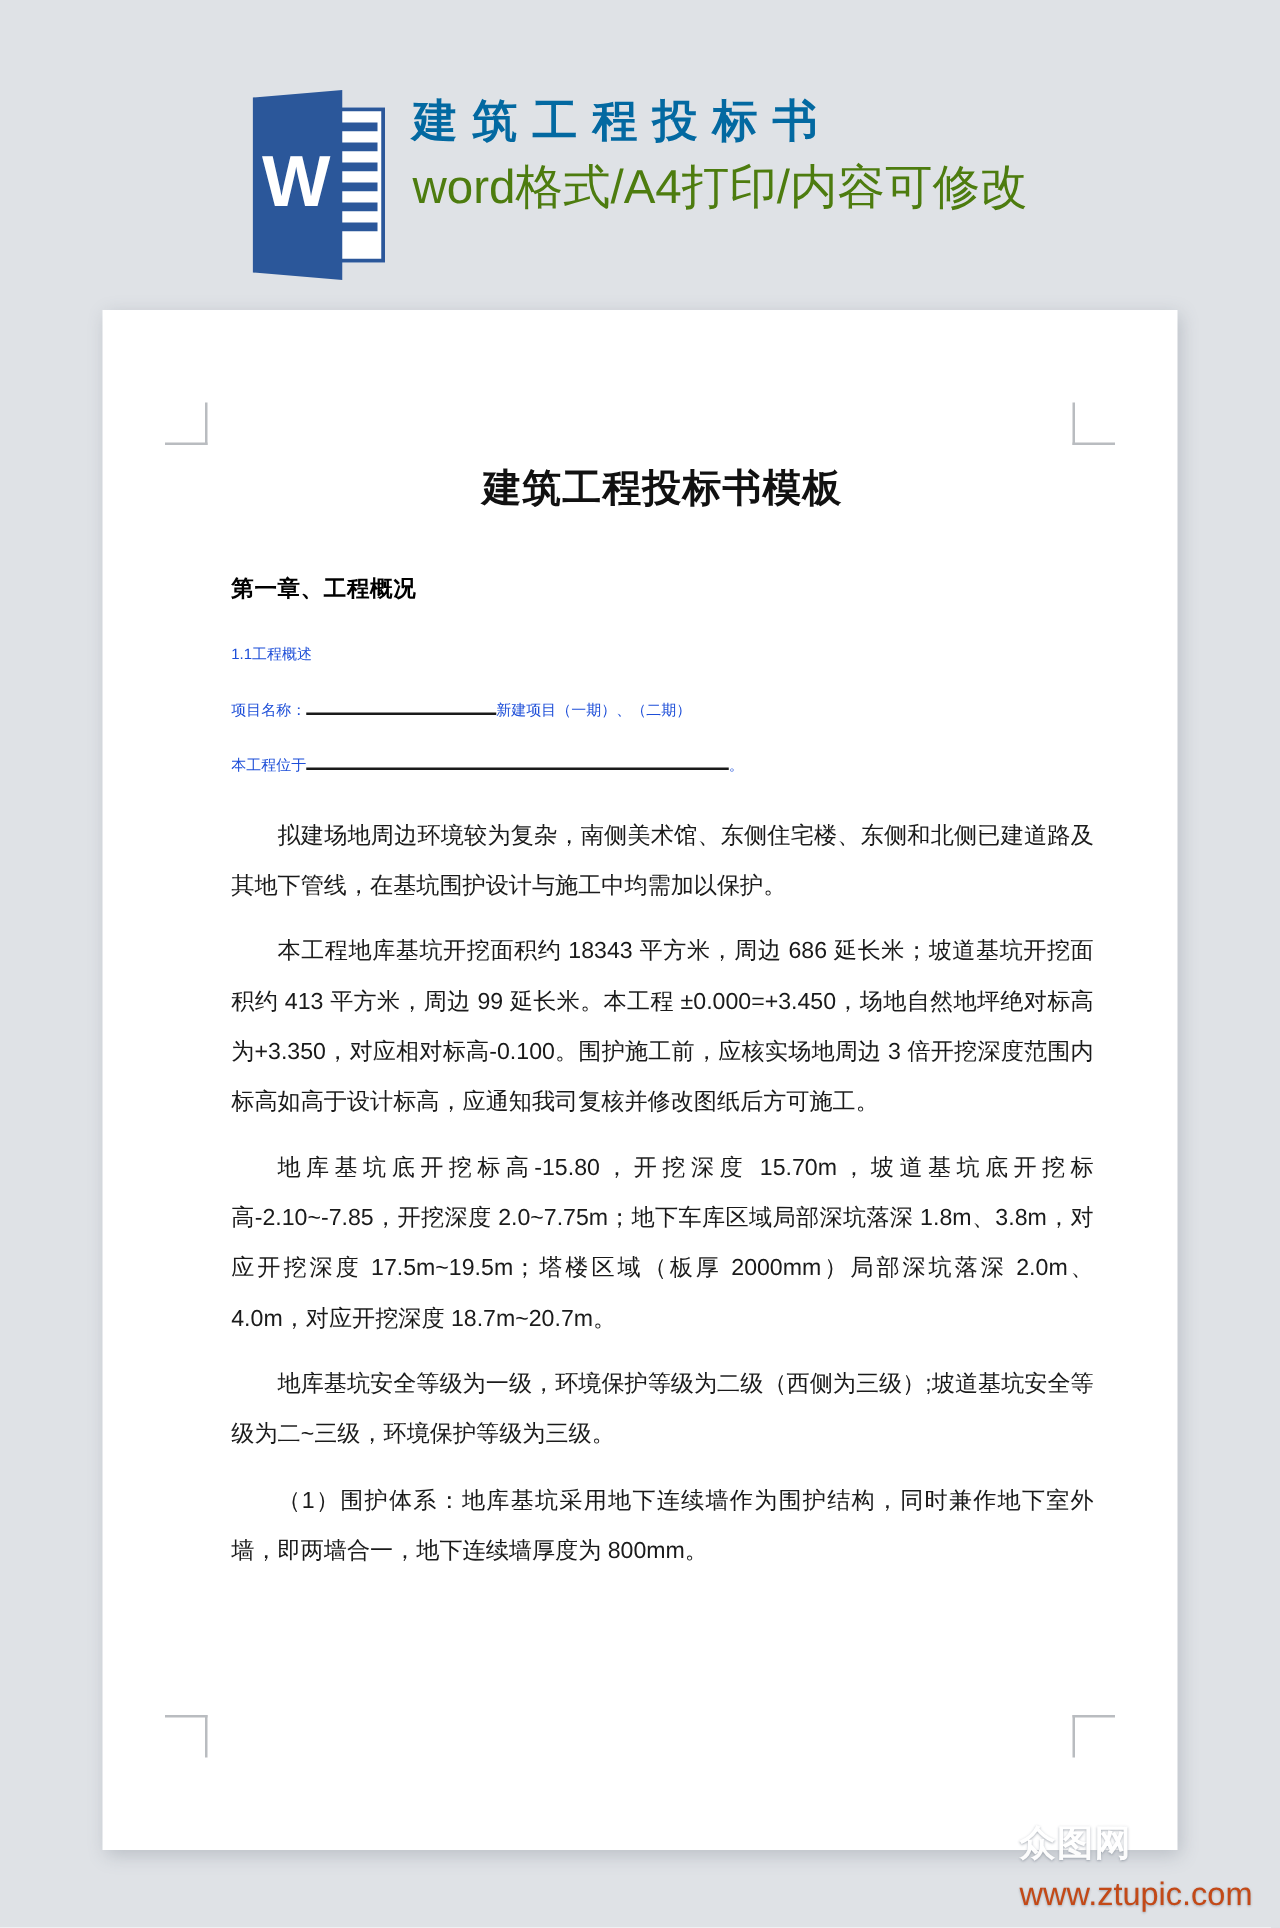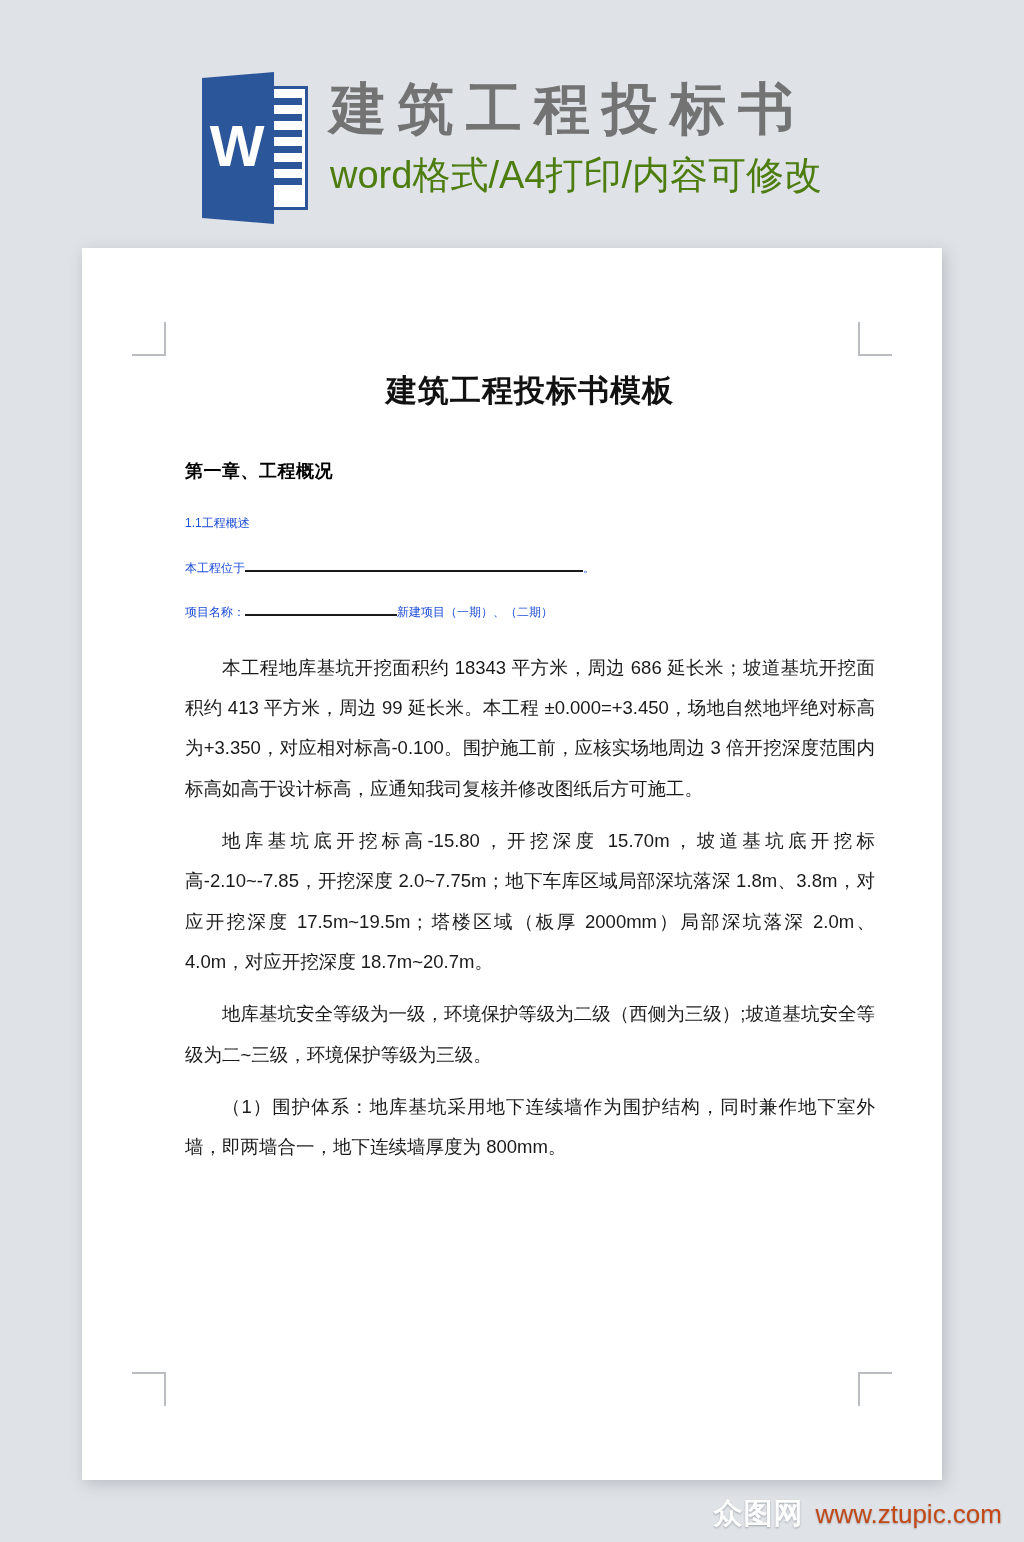--- a/index.html
+++ b/index.html
@@ -76,22 +76,22 @@
     font-weight: bold;
     line-height: 1;
     font-family: "Liberation Sans", sans-serif;
     letter-spacing: -2px;
     margin-top: -4px;
     margin-left: -4px;
   }
 
   .banner-text { padding-top: 2px; }
   .banner-title {
-    color: #737373;
-    font-size: 56px;
+    color: #0369a1;
+    font-size: 36px;
     font-weight: bold;
     letter-spacing: 12px;
     line-height: 1.25;
     white-space: nowrap;
   }
   .banner-subtitle {
     color: #4d7c0f;
     font-size: 38px;
     line-height: 1.35;
     margin-top: 6px;
@@ -190,23 +190,24 @@
   }
 
   .p-indent.tight { margin-bottom: 10px; }
 
   
   .watermark {
     position: absolute;
     right: 22px;
     bottom: 14px;
     display: flex;
-    align-items: center;
+    align-items: flex-start;
     gap: 12px;
     opacity: 0.95;
+    flex-direction: column;
   }
   .wm-logo {
     color: #ffffff;
     font-size: 29px;
     font-weight: bold;
     letter-spacing: 1px;
     line-height: 1;
     text-shadow: 0 1px 2px rgba(140,148,158,0.8);
   }
   .wm-url {
@@ -253,27 +254,28 @@
 
   <div class="doc-body">
 
     <div class="doc-title">建筑工程投标书模板</div>
 
     <div class="h-chapter">第一章、工程概况</div>
 
     <div class="p-plain">1.1工程概述</div>
 
     <div class="p-plain">
+      <span>项目名称：</span><span class="fill-blank blank-short"></span><span>新建项目（一期）、（二期）</span>
+    </div>
+
+    <div class="p-plain">
       <span>本工程位于</span><span class="fill-blank blank-long"></span><span>。</span>
     </div>
 
-    <div class="p-plain">
-      <span>项目名称：</span><span class="fill-blank blank-short"></span><span>新建项目（一期）、（二期）</span>
-    </div>
-
+    <div class="p-indent">拟建场地周边环境较为复杂，南侧美术馆、东侧住宅楼、东侧和北侧已建道路及其地下管线，在基坑围护设计与施工中均需加以保护。</div>
 
     <div class="p-indent">本工程地库基坑开挖面积约 18343 平方米，周边 686 延长米；坡道基坑开挖面积约 413 平方米，周边 99 延长米。本工程 ±0.000=+3.450，场地自然地坪绝对标高为+3.350，对应相对标高-0.100。围护施工前，应核实场地周边 3 倍开挖深度范围内标高如高于设计标高，应通知我司复核并修改图纸后方可施工。</div>
 
     <div class="p-indent">地库基坑底开挖标高-15.80，开挖深度 15.70m，坡道基坑底开挖标高-2.10~-7.85，开挖深度 2.0~7.75m；地下车库区域局部深坑落深 1.8m、3.8m，对应开挖深度 17.5m~19.5m；塔楼区域（板厚 2000mm）局部深坑落深 2.0m、4.0m，对应开挖深度 18.7m~20.7m。</div>
 
     <div class="p-indent">地库基坑安全等级为一级，环境保护等级为二级（西侧为三级）;坡道基坑安全等级为二~三级，环境保护等级为三级。</div>
 
     <div class="p-indent tight">（1）围护体系：地库基坑采用地下连续墙作为围护结构，同时兼作地下室外墙，即两墙合一，地下连续墙厚度为 800mm。</div>
 
   </div>

